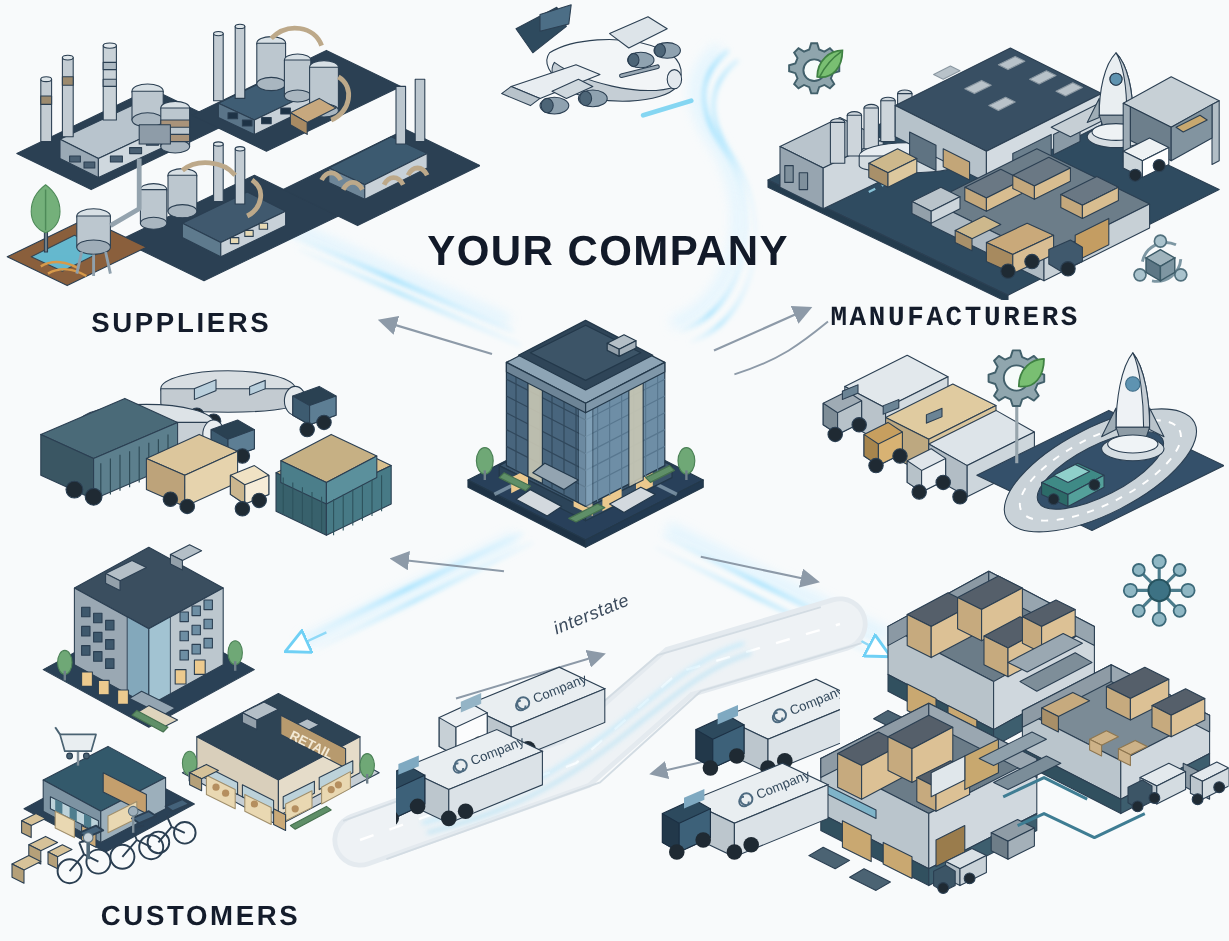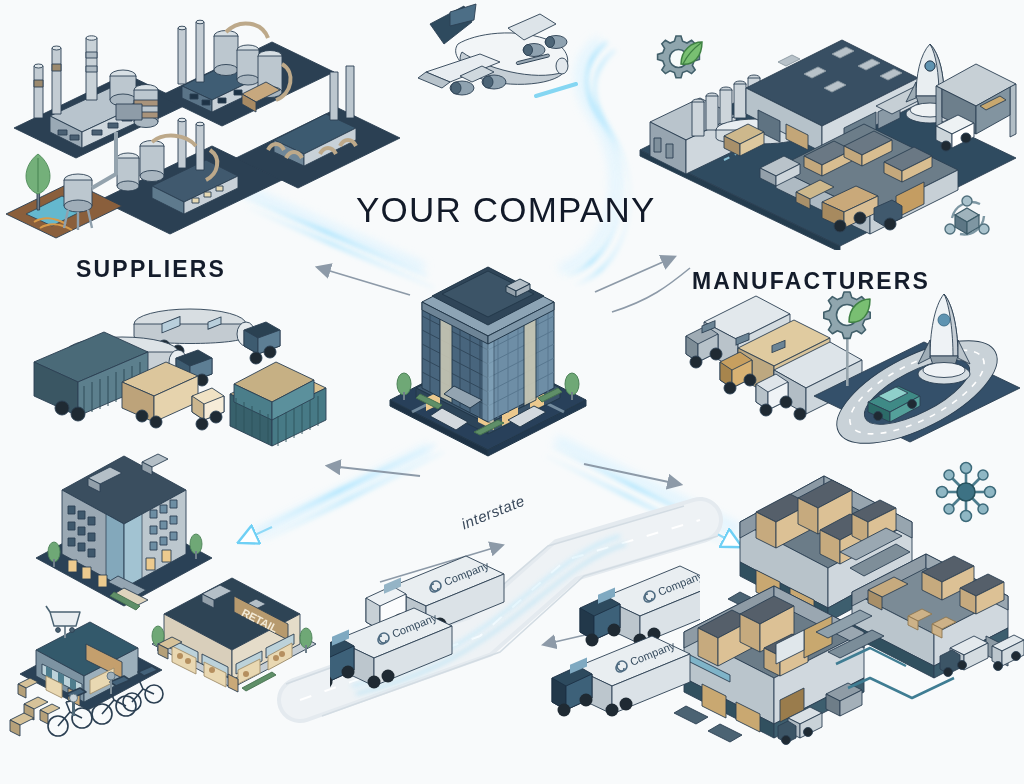--- a/index.html
+++ b/index.html
@@ -16,28 +16,28 @@
   .sec-label{
     position:absolute;
     font-family:"Liberation Sans", sans-serif;
     font-weight:700;
     color:#141c2b;
     letter-spacing:2.2px;
     font-size:23px;
     white-space:nowrap;
   }
   #lbl-suppliers{left:76px;top:256px;}
-  #lbl-manufacturers{left:692px;top:268px;}
+  #lbl-manufacturers{left:692px;top:252px;font-family:Liberation Mono, monospace;}
   #lbl-customers{left:84px;top:750px;}
   #lbl-distribution{left:712px;top:750px;}
 
   #center-title{
     position:absolute;left:356px;top:190px;
     font-size:35px;letter-spacing:1.2px;
-    font-weight:400;color:#121a29;white-space:nowrap;
+    font-weight:700;color:#121a29;white-space:nowrap;
     text-shadow:0 1px 2px rgba(255,255,255,.9);
   }
   #interstate-label{
     position:absolute;left:462px;top:516px;
     font-size:15px;font-style:italic;color:#3b4a5c;
     transform:rotate(-22deg);transform-origin:left center;
     letter-spacing:.5px;
   }
 
   
@@ -985,20 +985,21 @@
       <g>
           <rect x="104" y="230" width="2" height="16" fill="#7e8e99" stroke="none"></rect>
           <circle cx="105" cy="228" r="4" fill="#9fb0bb" stroke="#5c7280"></circle>
         </g>
       <g>
           <rect x="66" y="254" width="3" height="14" fill="#4f6878" stroke="none"></rect>
           <circle cx="67.5" cy="250" r="4" fill="#c9d3da" stroke="#5c7280"></circle>
         </g>
     </g>
   </svg>
+  <div class="sec-label" id="lbl-customers">CUSTOMERS</div>
 
   <svg class="lyr" style="left:330px;top:530px;width:370px;height:190px" viewBox="0 0 370 190">
     <defs>
       <g id="semiTruckLight">
         <polygon points="40,10 118,-22 156,-4 78,28" fill="#e9eef1" stroke="#2b3f52" stroke-width="0.9"></polygon>
         <polygon points="40,10 78,28 78,56 40,38" fill="#bcc6cd" stroke="#2b3f52" stroke-width="0.9"></polygon>
         <polygon points="78,28 156,-4 156,24 78,56" fill="#dbe2e7" stroke="#2b3f52" stroke-width="0.9"></polygon>
         <polygon points="18,20 44,8 58,16 58,40 32,52 18,44" fill="#eef2f5" stroke="#2b3f52" stroke-width="0.9"></polygon>
         <polygon points="18,20 32,28 32,52 18,44" fill="#c7d0d6" stroke="#2b3f52" stroke-width="0.9"></polygon>
         <polygon points="32,28 58,16 58,40 32,52" fill="#fbfcfd" stroke="#2b3f52" stroke-width="0.9"></polygon>

